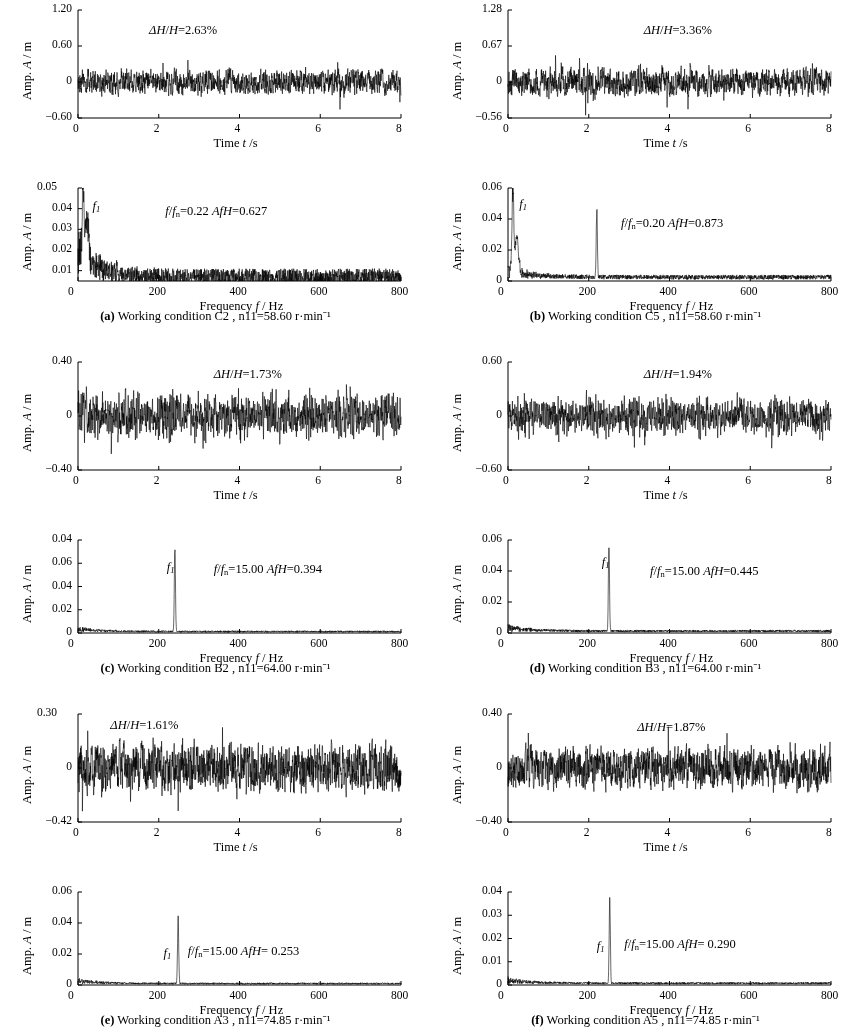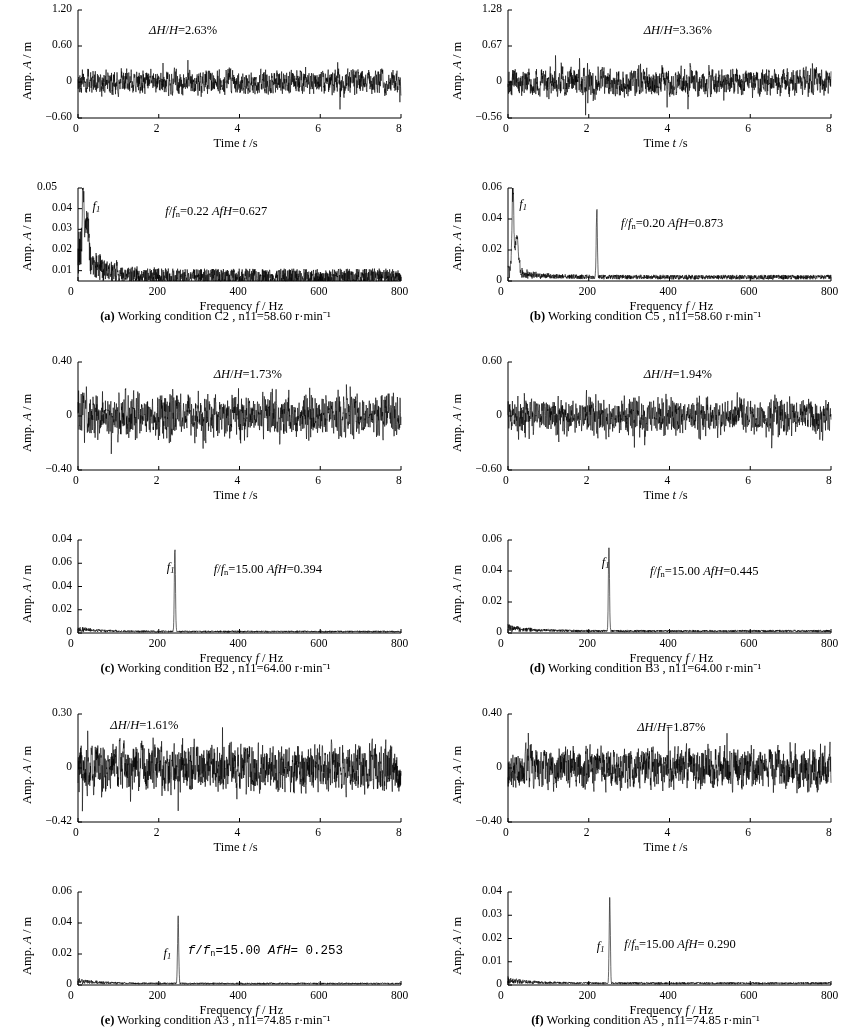--- a/index.html
+++ b/index.html
@@ -270,21 +270,21 @@
           <line x1="60" y1="64" x2="64" y2="64" stroke="#000" stroke-width="1"></line>
           <line x1="60" y1="118" x2="64" y2="118" stroke="#000" stroke-width="1"></line>
           <line x1="60" y1="118" x2="60" y2="114" stroke="#000" stroke-width="1"></line>
           <line x1="140.75" y1="118" x2="140.75" y2="114" stroke="#000" stroke-width="1"></line>
           <line x1="221.5" y1="118" x2="221.5" y2="114" stroke="#000" stroke-width="1"></line>
           <line x1="302.25" y1="118" x2="302.25" y2="114" stroke="#000" stroke-width="1"></line>
           <line x1="383" y1="118" x2="383" y2="114" stroke="#000" stroke-width="1"></line>
           <polyline points="60.0,79.0 60.2,57.2 60.4,53.3 60.6,65.5 60.8,57.0 61.0,76.4 61.1,88.1 61.3,57.0 61.5,51.5 61.7,70.8 61.9,48.7 62.1,59.5 62.3,58.0 62.5,43.9 62.7,69.8 62.9,48.2 63.0,54.4 63.2,41.7 63.4,57.0 63.6,74.2 63.8,51.3 64.0,55.5 64.2,56.4 64.4,107.2 64.6,92.4 64.8,78.0 64.9,70.0 65.1,76.5 65.3,56.4 65.5,66.3 65.7,57.4 65.9,61.7 66.1,74.3 66.3,68.7 66.5,70.1 66.7,78.6 66.8,53.1 67.0,67.1 67.2,78.2 67.4,65.1 67.6,75.9 67.8,68.7 68.0,81.9 68.2,63.2 68.4,46.0 68.6,69.9 68.7,80.1 68.9,84.1 69.1,87.6 69.3,92.1 69.5,78.9 69.7,26.8 69.9,43.8 70.1,57.4 70.3,53.5 70.5,74.8 70.6,80.5 70.8,78.2 71.0,73.5 71.2,71.3 71.4,78.2 71.6,68.5 71.8,81.9 72.0,58.7 72.2,66.5 72.4,68.6 72.5,62.1 72.7,76.4 72.9,57.7 73.1,43.8 73.3,44.6 73.5,48.1 73.7,50.2 73.9,50.8 74.1,41.8 74.3,51.0 74.4,74.4 74.6,71.8 74.8,76.5 75.0,70.3 75.2,70.3 75.4,83.9 75.6,91.1 75.8,90.0 76.0,77.4 76.2,56.4 76.3,64.4 76.5,82.5 76.7,62.4 76.9,67.4 77.1,43.0 77.3,42.9 77.5,44.5 77.7,73.2 77.9,54.3 78.1,46.1 78.3,49.9 78.4,47.8 78.6,56.1 78.8,43.7 79.0,68.6 79.2,62.8 79.4,44.7 79.6,54.4 79.8,41.5 80.0,56.9 80.2,59.4 80.3,75.0 80.5,69.0 80.7,51.3 80.9,61.0 81.1,61.7 81.3,49.5 81.5,55.1 81.7,76.0 81.9,70.0 82.1,68.9 82.2,75.1 82.4,70.1 82.6,59.4 82.8,43.9 83.0,53.6 83.2,51.3 83.4,62.9 83.6,93.3 83.8,89.3 84.0,77.1 84.1,61.2 84.3,79.9 84.5,87.6 84.7,61.6 84.9,54.8 85.1,43.6 85.3,71.5 85.5,81.8 85.7,84.4 85.9,65.0 86.0,51.9 86.2,45.5 86.4,46.9 86.6,70.2 86.8,73.3 87.0,70.2 87.2,54.7 87.4,74.3 87.6,87.4 87.8,71.6 87.9,85.1 88.1,58.8 88.3,56.5 88.5,64.8 88.7,63.6 88.9,70.2 89.1,68.5 89.3,72.5 89.5,82.0 89.7,57.3 89.8,55.3 90.0,51.3 90.2,57.4 90.4,55.6 90.6,59.1 90.8,76.1 91.0,75.8 91.2,76.2 91.4,63.4 91.6,65.3 91.7,55.0 91.9,68.8 92.1,79.7 92.3,82.7 92.5,84.5 92.7,62.0 92.9,66.1 93.1,52.8 93.3,71.7 93.5,51.9 93.6,49.0 93.8,70.3 94.0,57.3 94.2,62.9 94.4,52.4 94.6,66.3 94.8,46.5 95.0,39.9 95.2,69.7 95.4,55.1 95.6,60.8 95.7,59.4 95.9,45.7 96.1,61.7 96.3,50.0 96.5,63.1 96.7,72.4 96.9,60.3 97.1,51.9 97.3,45.0 97.5,52.8 97.6,51.5 97.8,59.4 98.0,56.7 98.2,42.4 98.4,49.5 98.6,62.2 98.8,69.9 99.0,68.1 99.2,62.1 99.4,62.8 99.5,81.9 99.7,63.3 99.9,80.9 100.1,73.0 100.3,82.9 100.5,74.4 100.7,75.2 100.9,57.6 101.1,49.9 101.3,40.9 101.4,35.9 101.6,37.1 101.8,36.6 102.0,34.2 102.2,65.4 102.4,65.4 102.6,72.7 102.8,80.7 103.0,53.2 103.2,67.7 103.3,49.0 103.5,60.5 103.7,65.6 103.9,67.2 104.1,64.8 104.3,68.6 104.5,84.5 104.7,60.7 104.9,47.6 105.1,53.3 105.2,45.0 105.4,44.0 105.6,39.4 105.8,44.3 106.0,36.4 106.2,43.0 106.4,49.4 106.6,70.6 106.8,67.7 107.0,72.4 107.1,59.1 107.3,67.5 107.5,58.8 107.7,50.5 107.9,58.7 108.1,73.3 108.3,55.1 108.5,71.5 108.7,67.5 108.9,81.3 109.0,83.6 109.2,79.7 109.4,59.7 109.6,74.0 109.8,50.7 110.0,61.2 110.2,51.1 110.4,72.3 110.6,79.9 110.8,83.0 110.9,68.3 111.1,60.4 111.3,53.8 111.5,71.5 111.7,82.4 111.9,79.3 112.1,59.3 112.3,80.5 112.5,97.6 112.7,88.5 112.9,67.3 113.0,54.3 113.2,54.7 113.4,56.7 113.6,71.7 113.8,59.7 114.0,63.2 114.2,79.1 114.4,85.5 114.6,76.6 114.8,56.5 114.9,67.4 115.1,47.2 115.3,44.8 115.5,63.1 115.7,45.3 115.9,45.4 116.1,69.7 116.3,78.5 116.5,57.0 116.7,53.8 116.8,62.8 117.0,53.5 117.2,65.3 117.4,52.5 117.6,72.6 117.8,50.6 118.0,43.2 118.2,64.5 118.4,48.1 118.6,65.9 118.7,63.3 118.9,44.9 119.1,46.5 119.3,58.2 119.5,57.7 119.7,68.5 119.9,72.2 120.1,65.1 120.3,48.7 120.5,73.9 120.6,87.0 120.8,75.2 121.0,67.6 121.2,70.1 121.4,83.0 121.6,78.7 121.8,73.7 122.0,69.1 122.2,54.3 122.4,64.3 122.5,63.6 122.7,56.4 122.9,46.4 123.1,39.1 123.3,43.7 123.5,38.4 123.7,36.9 123.9,36.8 124.1,46.1 124.3,41.4 124.4,65.1 124.6,49.4 124.8,49.5 125.0,41.1 125.2,59.2 125.4,62.7 125.6,74.8 125.8,66.5 126.0,51.9 126.2,44.4 126.3,72.0 126.5,71.2 126.7,59.2 126.9,66.3 127.1,78.1 127.3,62.1 127.5,80.1 127.7,68.2 127.9,74.4 128.1,85.6 128.3,75.8 128.4,82.0 128.6,65.1 128.8,55.8 129.0,55.0 129.2,75.8 129.4,67.2 129.6,68.6 129.8,84.4 130.0,67.6 130.2,56.8 130.3,76.0 130.5,61.1 130.7,44.8 130.9,54.4 131.1,62.4 131.3,72.0 131.5,48.9 131.7,70.6 131.9,55.6 132.1,50.8 132.2,62.6 132.4,74.9 132.6,67.1 132.8,66.5 133.0,57.3 133.2,75.5 133.4,68.1 133.6,52.7 133.8,48.7 134.0,59.1 134.1,46.5 134.3,56.6 134.5,58.3 134.7,78.8 134.9,76.4 135.1,33.7 135.3,45.4 135.5,68.2 135.7,67.9 135.9,75.6 136.0,84.8 136.2,67.8 136.4,62.2 136.6,46.1 136.8,40.5 137.0,52.9 137.2,43.3 137.4,66.0 137.6,66.7 137.8,60.1 137.9,71.7 138.1,83.1 138.3,78.6 138.5,53.8 138.7,71.5 138.9,58.4 139.1,69.2 139.3,73.7 139.5,50.4 139.7,43.6 139.8,59.3 140.0,56.5 140.2,55.1 140.4,50.9 140.6,44.4 140.8,61.6 141.0,68.5 141.2,59.7 141.4,67.0 141.6,55.1 141.7,45.8 141.9,66.9 142.1,57.0 142.3,58.1 142.5,56.5 142.7,72.3 142.9,52.0 143.1,42.6 143.3,48.1 143.5,40.0 143.6,37.2 143.8,48.8 144.0,91.9 144.2,65.1 144.4,81.8 144.6,79.9 144.8,78.2 145.0,61.4 145.2,62.0 145.4,76.1 145.6,57.8 145.7,55.7 145.9,52.4 146.1,75.2 146.3,84.6 146.5,73.8 146.7,78.6 146.9,86.9 147.1,58.3 147.3,59.0 147.5,56.3 147.6,73.6 147.8,79.6 148.0,68.1 148.2,58.1 148.4,57.4 148.6,59.6 148.8,57.6 149.0,46.7 149.2,57.6 149.4,56.0 149.5,54.8 149.7,75.7 149.9,83.6 150.1,87.2 150.3,81.6 150.5,62.0 150.7,79.5 150.9,58.0 151.1,75.8 151.3,55.3 151.4,73.3 151.6,78.7 151.8,71.3 152.0,50.9 152.2,59.0 152.4,67.3 152.6,75.4 152.8,86.9 153.0,91.1 153.2,82.5 153.3,75.6 153.5,73.2 153.7,55.9 153.9,56.8 154.1,56.7 154.3,47.9 154.5,62.4 154.7,47.9 154.9,59.9 155.1,61.2 155.2,71.6 155.4,76.2 155.6,59.0 155.8,55.9 156.0,45.6 156.2,39.3 156.4,71.3 156.6,85.3 156.8,63.9 157.0,77.0 157.1,64.8 157.3,74.9 157.5,59.4 157.7,50.5 157.9,70.4 158.1,61.5 158.3,75.3 158.5,69.7 158.7,61.5 158.9,62.9 159.0,53.4 159.2,52.6 159.4,50.5 159.6,61.9 159.8,77.3 160.0,72.2 160.2,106.9 160.4,74.1 160.6,64.4 160.8,48.3 160.9,50.6 161.1,64.5 161.3,77.4 161.5,74.7 161.7,60.4 161.9,55.1 162.1,77.2 162.3,88.4 162.5,66.5 162.7,50.9 162.9,49.1 163.0,66.9 163.2,64.3 163.4,53.1 163.6,65.8 163.8,48.8 164.0,40.7 164.2,51.2 164.4,61.0 164.6,34.2 164.8,65.7 164.9,56.1 165.1,73.2 165.3,54.3 165.5,65.6 165.7,78.1 165.9,79.0 166.1,64.1 166.3,46.8 166.5,46.8 166.7,61.6 166.8,59.8 167.0,76.0 167.2,69.7 167.4,73.4 167.6,50.6 167.8,47.8 168.0,72.1 168.2,54.5 168.4,57.7 168.6,76.1 168.7,66.8 168.9,81.7 169.1,59.7 169.3,72.2 169.5,77.2 169.7,72.8 169.9,65.4 170.1,47.6 170.3,44.3 170.5,51.2 170.6,73.4 170.8,58.8 171.0,47.6 171.2,56.7 171.4,56.1 171.6,78.2 171.8,84.9 172.0,81.7 172.2,85.5 172.4,57.6 172.5,51.3 172.7,57.8 172.9,43.0 173.1,72.5 173.3,85.6 173.5,56.9 173.7,69.1 173.9,75.1 174.1,61.1 174.3,79.5 174.4,84.9 174.6,65.6 174.8,74.8 175.0,70.6 175.2,43.0 175.4,70.1 175.6,63.9 175.8,50.7 176.0,39.7 176.2,34.8 176.3,37.9 176.5,46.9 176.7,73.4 176.9,75.8 177.1,61.2 177.3,69.0 177.5,70.9 177.7,75.5 177.9,70.0 178.1,70.2 178.2,54.1 178.4,43.6 178.6,52.0 178.8,42.9 179.0,42.6 179.2,65.9 179.4,67.6 179.6,54.2 179.8,42.9 180.0,50.5 180.2,67.3 180.3,78.9 180.5,60.9 180.7,72.8 180.9,65.5 181.1,75.0 181.3,77.6 181.5,75.9 181.7,51.8 181.9,70.8 182.1,52.0 182.2,51.9 182.4,67.6 182.6,68.4 182.8,81.0 183.0,72.9 183.2,78.0 183.4,71.5 183.6,49.8 183.8,55.0 184.0,64.9 184.1,69.5 184.3,53.8 184.5,65.2 184.7,79.1 184.9,69.1 185.1,50.8 185.3,59.8 185.5,73.2 185.7,51.4 185.9,46.4 186.0,53.3 186.2,67.5 186.4,54.2 186.6,75.4 186.8,78.0 187.0,67.4 187.2,82.7 187.4,81.3 187.6,59.8 187.8,67.2 187.9,69.2 188.1,74.6 188.3,75.5 188.5,60.2 188.7,55.8 188.9,45.9 189.1,61.3 189.3,57.5 189.5,60.1 189.7,77.1 189.8,67.6 190.0,49.6 190.2,67.1 190.4,47.1 190.6,50.2 190.8,71.7 191.0,58.7 191.2,46.3 191.4,54.4 191.6,49.5 191.7,67.2 191.9,61.9 192.1,76.7 192.3,81.4 192.5,57.3 192.7,45.3 192.9,43.8 193.1,59.5 193.3,57.4 193.5,60.4 193.6,53.6 193.8,40.9 194.0,42.7 194.2,45.1 194.4,73.7 194.6,62.8 194.8,55.1 195.0,71.7 195.2,78.9 195.4,54.7 195.5,55.9 195.7,70.1 195.9,61.0 196.1,44.8 196.3,70.4 196.5,60.8 196.7,48.8 196.9,61.2 197.1,74.9 197.3,76.4 197.5,69.0 197.6,72.1 197.8,80.1 198.0,82.8 198.2,57.0 198.4,73.2 198.6,57.3 198.8,56.8 199.0,57.2 199.2,57.3 199.4,43.3 199.5,69.2 199.7,64.6 199.9,77.2 200.1,87.7 200.3,57.4 200.5,62.4 200.7,60.8 200.9,78.9 201.1,71.8 201.3,77.0 201.4,63.1 201.6,48.9 201.8,62.0 202.0,76.1 202.2,81.2 202.4,71.4 202.6,55.8 202.8,70.8 203.0,80.1 203.2,53.8 203.3,75.2 203.5,62.9 203.7,50.8 203.9,61.3 204.1,79.2 204.3,63.7 204.5,23.4 204.7,56.5 204.9,72.3 205.1,81.7 205.2,85.3 205.4,75.5 205.6,80.5 205.8,57.5 206.0,42.9 206.2,73.3 206.4,56.8 206.6,74.9 206.8,56.3 207.0,56.7 207.1,65.1 207.3,64.5 207.5,74.3 207.7,74.8 207.9,84.3 208.1,84.7 208.3,73.1 208.5,52.9 208.7,54.1 208.9,54.9 209.0,71.6 209.2,55.6 209.4,64.7 209.6,60.2 209.8,80.1 210.0,61.5 210.2,59.5 210.4,70.3 210.6,72.1 210.8,60.9 210.9,50.4 211.1,41.1 211.3,61.3 211.5,44.6 211.7,41.8 211.9,38.8 212.1,59.6 212.3,62.8 212.5,65.7 212.7,67.1 212.8,50.9 213.0,47.1 213.2,37.8 213.4,68.2 213.6,73.5 213.8,77.8 214.0,66.6 214.2,48.6 214.4,50.1 214.6,74.2 214.8,54.3 214.9,53.7 215.1,72.7 215.3,49.2 215.5,62.6 215.7,69.9 215.9,63.0 216.1,74.6 216.3,58.3 216.5,51.0 216.7,57.1 216.8,55.1 217.0,46.4 217.2,63.5 217.4,52.1 217.6,73.9 217.8,78.7 218.0,67.1 218.2,83.5 218.4,83.9 218.6,80.8 218.7,79.3 218.9,95.2 219.1,65.4 219.3,67.5 219.5,57.6 219.7,47.2 219.9,43.4 220.1,62.3 220.3,53.1 220.5,50.8 220.6,64.2 220.8,71.9 221.0,71.1 221.2,72.6 221.4,69.6 221.6,83.6 221.8,68.6 222.0,84.9 222.2,79.4 222.4,68.6 222.5,56.1 222.7,43.6 222.9,39.8 223.1,71.1 223.3,73.8 223.5,74.4 223.7,50.5 223.9,74.8 224.1,68.0 224.3,61.1 224.4,53.9 224.6,64.0 224.8,64.2 225.0,61.3 225.2,67.1 225.4,55.6 225.6,74.0 225.8,56.8 226.0,43.6 226.2,71.1 226.3,68.6 226.5,59.0 226.7,47.6 226.9,58.9 227.1,43.5 227.3,47.2 227.5,45.1 227.7,61.4 227.9,62.8 228.1,81.0 228.2,90.4 228.4,85.2 228.6,84.7 228.8,58.4 229.0,44.4 229.2,58.5 229.4,43.9 229.6,48.1 229.8,47.6 230.0,54.8 230.2,50.2 230.3,76.1 230.5,83.0 230.7,59.7 230.9,50.8 231.1,50.6 231.3,42.2 231.5,52.9 231.7,43.1 231.9,67.6 232.1,73.1 232.2,69.7 232.4,59.5 232.6,74.7 232.8,80.3 233.0,86.9 233.2,67.7 233.4,80.1 233.6,67.0 233.8,46.7 234.0,43.3 234.1,73.3 234.3,77.8 234.5,76.0 234.7,80.7 234.9,61.6 235.1,47.2 235.3,70.5 235.5,81.0 235.7,77.4 235.9,87.2 236.0,55.2 236.2,64.1 236.4,55.2 236.6,69.1 236.8,81.9 237.0,68.7 237.2,81.9 237.4,55.3 237.6,55.7 237.8,61.0 237.9,75.3 238.1,73.5 238.3,59.4 238.5,77.4 238.7,57.0 238.9,56.0 239.1,79.2 239.3,81.3 239.5,75.8 239.7,65.8 239.8,62.6 240.0,53.9 240.2,40.8 240.4,38.6 240.6,69.3 240.8,74.5 241.0,68.3 241.2,69.0 241.4,83.6 241.6,89.6 241.7,88.2 241.9,71.5 242.1,77.9 242.3,84.3 242.5,85.6 242.7,63.9 242.9,70.0 243.1,50.4 243.3,60.0 243.5,53.5 243.6,59.3 243.8,78.0 244.0,75.4 244.2,61.2 244.4,47.8 244.6,41.1 244.8,54.9 245.0,78.7 245.2,59.8 245.4,64.7 245.5,61.4 245.7,53.2 245.9,71.7 246.1,77.7 246.3,69.1 246.5,52.9 246.7,49.7 246.9,80.6 247.1,79.6 247.3,81.2 247.5,66.3 247.6,74.1 247.8,66.8 248.0,69.8 248.2,52.2 248.4,66.6 248.6,49.1 248.8,71.4 249.0,61.3 249.2,50.2 249.4,58.2 249.5,65.9 249.7,66.6 249.9,78.1 250.1,58.0 250.3,66.3 250.5,70.9 250.7,60.6 250.9,69.3 251.1,70.5 251.3,67.3 251.4,54.0 251.6,64.7 251.8,57.8 252.0,51.4 252.2,43.9 252.4,66.3 252.6,81.6 252.8,59.7 253.0,66.3 253.2,75.7 253.3,68.9 253.5,58.1 253.7,67.4 253.9,57.6 254.1,48.6 254.3,52.8 254.5,72.4 254.7,71.6 254.9,50.6 255.1,42.4 255.2,66.9 255.4,73.5 255.6,78.3 255.8,74.4 256.0,60.8 256.2,71.9 256.4,76.2 256.6,73.4 256.8,74.4 257.0,51.2 257.1,64.5 257.3,51.1 257.5,52.4 257.7,76.4 257.9,69.0 258.1,84.9 258.3,85.3 258.5,82.2 258.7,55.8 258.9,79.1 259.0,81.5 259.2,83.7 259.4,79.0 259.6,76.4 259.8,77.2 260.0,87.9 260.2,74.6 260.4,56.4 260.6,46.3 260.8,72.7 260.9,86.2 261.1,80.4 261.3,68.6 261.5,69.1 261.7,49.9 261.9,48.2 262.1,52.8 262.3,53.5 262.5,77.8 262.7,83.6 262.8,74.6 263.0,54.6 263.2,71.0 263.4,49.8 263.6,42.5 263.8,56.0 264.0,52.4 264.2,54.4 264.4,77.7 264.6,85.0 264.8,68.1 264.9,57.7 265.1,68.9 265.3,54.7 265.5,56.0 265.7,72.0 265.9,49.8 266.1,56.6 266.3,69.6 266.5,65.0 266.7,77.5 266.8,79.7 267.0,88.1 267.2,63.2 267.4,64.0 267.6,56.0 267.8,45.1 268.0,61.5 268.2,73.8 268.4,64.0 268.6,62.6 268.7,57.5 268.9,46.3 269.1,45.6 269.3,70.1 269.5,65.1 269.7,67.7 269.9,59.1 270.1,57.7 270.3,72.8 270.5,57.5 270.6,62.0 270.8,61.7 271.0,46.7 271.2,43.7 271.4,66.6 271.6,67.1 271.8,62.0 272.0,65.5 272.2,76.5 272.4,78.0 272.5,88.2 272.7,82.5 272.9,71.9 273.1,62.0 273.3,63.0 273.5,78.5 273.7,62.1 273.9,64.5 274.1,73.4 274.3,60.6 274.4,56.0 274.6,58.1 274.8,51.5 275.0,57.9 275.2,66.0 275.4,77.1 275.6,88.0 275.8,67.8 276.0,82.8 276.2,89.2 276.3,59.2 276.5,69.1 276.7,47.7 276.9,72.5 277.1,56.4 277.3,51.0 277.5,51.9 277.7,61.0 277.9,51.9 278.1,77.3 278.2,51.4 278.4,60.5 278.6,57.3 278.8,75.8 279.0,61.2 279.2,74.2 279.4,66.9 279.6,56.5 279.8,42.1 280.0,57.8 280.1,42.4 280.3,53.9 280.5,63.3 280.7,57.9 280.9,59.7 281.1,50.8 281.3,59.1 281.5,70.4 281.7,67.4 281.9,73.4 282.1,80.3 282.2,61.6 282.4,57.8 282.6,73.4 282.8,78.0 283.0,75.0 283.2,86.1 283.4,89.4 283.6,76.3 283.8,51.4 284.0,64.6 284.1,47.4 284.3,71.7 284.5,72.4 284.7,81.9 284.9,54.7 285.1,76.7 285.3,73.7 285.5,80.4 285.7,53.8 285.9,72.2 286.0,83.0 286.2,64.7 286.4,57.8 286.6,75.1 286.8,78.5 287.0,78.2 287.2,53.7 287.4,68.9 287.6,81.6 287.8,86.7 287.9,89.5 288.1,80.3 288.3,80.3 288.5,69.6 288.7,54.7 288.9,72.1 289.1,71.9 289.3,58.0 289.5,65.4 289.7,58.0 289.8,52.3 290.0,66.7 290.2,59.5 290.4,45.4 290.6,70.5 290.8,61.3 291.0,72.7 291.2,72.3 291.4,53.6 291.6,73.0 291.7,53.8 291.9,64.2 292.1,78.0 292.3,68.6 292.5,47.7 292.7,44.5 292.9,47.8 293.1,56.9 293.3,57.7 293.5,70.7 293.6,51.3 293.8,75.3 294.0,81.5 294.2,76.6 294.4,52.3 294.6,60.3 294.8,65.7 295.0,78.4 295.2,67.8 295.4,83.6 295.5,55.5 295.7,73.4 295.9,59.4 296.1,55.3 296.3,54.2 296.5,53.0 296.7,40.9 296.9,40.3 297.1,63.1 297.3,57.3 297.4,76.2 297.6,61.5 297.8,64.2 298.0,52.4 298.2,51.1 298.4,59.7 298.6,58.5 298.8,66.9 299.0,74.3 299.2,59.1 299.4,44.5 299.5,63.6 299.7,73.8 299.9,79.4 300.1,88.2 300.3,76.5 300.5,60.5 300.7,66.2 300.9,48.6 301.1,48.9 301.3,55.6 301.4,42.6 301.6,40.5 301.8,66.9 302.0,68.1 302.2,77.4 302.4,52.2 302.6,60.5 302.8,64.9 303.0,79.9 303.2,65.9 303.3,61.4 303.5,65.2 303.7,67.6 303.9,56.1 304.1,45.2 304.3,41.5 304.5,42.4 304.7,48.5 304.9,73.2 305.1,80.2 305.2,69.2 305.4,77.4 305.6,60.6 305.8,68.0 306.0,60.6 306.2,64.4 306.4,73.8 306.6,57.3 306.8,61.7 307.0,48.9 307.1,51.1 307.3,49.1 307.5,66.9 307.7,80.2 307.9,67.1 308.1,61.1 308.3,61.9 308.5,68.2 308.7,72.1 308.9,85.4 309.0,76.9 309.2,68.4 309.4,53.3 309.6,50.3 309.8,76.4 310.0,63.7 310.2,76.4 310.4,87.4 310.6,85.3 310.8,57.7 310.9,73.8 311.1,64.4 311.3,58.7 311.5,47.8 311.7,49.1 311.9,69.3 312.1,64.9 312.3,76.0 312.5,81.1 312.7,62.1 312.8,56.6 313.0,53.2 313.2,40.4 313.4,35.6 313.6,38.2 313.8,40.2 314.0,62.0 314.2,79.2 314.4,74.0 314.6,50.4 314.7,59.7 314.9,48.2 315.1,61.0 315.3,56.3 315.5,55.5 315.7,47.2 315.9,58.4 316.1,56.0 316.3,75.0 316.5,67.7 316.7,78.1 316.8,57.3 317.0,44.3 317.2,63.5 317.4,49.4 317.6,73.0 317.8,83.7 318.0,73.3 318.2,49.4 318.4,63.7 318.6,77.4 318.7,68.3 318.9,73.9 319.1,50.3 319.3,53.6 319.5,71.0 319.7,58.0 319.9,70.4 320.1,55.6 320.3,49.9 320.5,55.3 320.6,71.7 320.8,83.6 321.0,61.9 321.2,59.0 321.4,62.5 321.6,46.0 321.8,42.9 322.0,56.1 322.2,62.8 322.4,63.5 322.5,67.3 322.7,63.5 322.9,67.2 323.1,70.8 323.3,69.0 323.5,84.8 323.7,80.1 323.9,83.8 324.1,83.4 324.3,68.7 324.4,53.6 324.6,41.1 324.8,59.3 325.0,50.7 325.2,48.7 325.4,57.5 325.6,64.4 325.8,63.2 326.0,80.8 326.2,77.7 326.3,76.8 326.5,72.0 326.7,68.2 326.9,54.8 327.1,65.5 327.3,72.7 327.5,68.8 327.7,75.1 327.9,86.4 328.1,89.5 328.2,93.2 328.4,79.4 328.6,72.0 328.8,52.9 329.0,59.7 329.2,57.5 329.4,55.1 329.6,73.9 329.8,52.8 330.0,46.0 330.1,49.2 330.3,52.2 330.5,67.2 330.7,67.4 330.9,53.3 331.1,72.2 331.3,52.8 331.5,45.2 331.7,62.9 331.9,56.5 332.1,62.8 332.2,79.2 332.4,76.0 332.6,80.6 332.8,76.0 333.0,70.1 333.2,77.3 333.4,54.9 333.6,50.3 333.8,63.1 334.0,69.1 334.1,85.0 334.3,85.8 334.5,61.7 334.7,73.6 334.9,57.5 335.1,78.0 335.3,65.3 335.5,68.2 335.7,63.8 335.9,58.3 336.0,49.3 336.2,56.3 336.4,61.8 336.6,75.6 336.8,69.1 337.0,80.1 337.2,66.5 337.4,49.3 337.6,40.2 337.8,68.4 337.9,82.0 338.1,74.5 338.3,67.2 338.5,77.0 338.7,54.1 338.9,57.4 339.1,50.9 339.3,66.0 339.5,46.7 339.7,45.6 339.8,66.5 340.0,83.8 340.2,72.2 340.4,80.4 340.6,55.2 340.8,41.6 341.0,43.6 341.2,45.4 341.4,54.9 341.6,44.0 341.7,61.1 341.9,54.6 342.1,42.5 342.3,55.9 342.5,73.8 342.7,83.1 342.9,78.0 343.1,57.9 343.3,60.8 343.5,80.5 343.6,79.8 343.8,70.1 344.0,70.1 344.2,49.6 344.4,62.1 344.6,72.2 344.8,61.1 345.0,79.7 345.2,81.5 345.4,54.2 345.5,68.4 345.7,71.7 345.9,50.9 346.1,49.2 346.3,68.2 346.5,82.0 346.7,90.5 346.9,66.7 347.1,49.3 347.3,62.6 347.4,61.5 347.6,56.6 347.8,57.7 348.0,67.6 348.2,77.7 348.4,72.2 348.6,56.0 348.8,68.3 349.0,71.4 349.2,70.1 349.4,76.4 349.5,75.4 349.7,84.5 349.9,69.6 350.1,83.5 350.3,81.1 350.5,81.7 350.7,80.5 350.9,81.7 351.1,64.9 351.3,72.1 351.4,49.4 351.6,39.2 351.8,61.4 352.0,77.3 352.2,71.6 352.4,62.9 352.6,46.8 352.8,67.9 353.0,77.1 353.2,76.3 353.3,50.9 353.5,52.5 353.7,41.9 353.9,37.8 354.1,36.1 354.3,34.7 354.5,44.0 354.7,55.7 354.9,50.9 355.1,75.4 355.2,75.0 355.4,81.7 355.6,85.1 355.8,75.1 356.0,54.8 356.2,44.8 356.4,64.2 356.6,55.6 356.8,48.1 357.0,47.3 357.1,44.1 357.3,52.3 357.5,40.2 357.7,72.1 357.9,49.7 358.1,75.1 358.3,60.3 358.5,50.5 358.7,50.7 358.9,54.4 359.0,58.3 359.2,76.1 359.4,84.8 359.6,71.9 359.8,84.5 360.0,69.1 360.2,62.4 360.4,57.9 360.6,63.2 360.8,76.6 360.9,78.3 361.1,71.3 361.3,65.2 361.5,48.5 361.7,65.4 361.9,77.1 362.1,81.3 362.3,67.3 362.5,83.1 362.7,57.6 362.8,59.6 363.0,52.2 363.2,42.5 363.4,63.8 363.6,69.6 363.8,74.6 364.0,82.3 364.2,78.0 364.4,66.4 364.6,79.6 364.7,86.3 364.9,75.1 365.1,74.4 365.3,58.4 365.5,49.0 365.7,69.7 365.9,70.1 366.1,81.4 366.3,87.0 366.5,77.4 366.7,81.8 366.8,60.1 367.0,44.8 367.2,72.5 367.4,52.0 367.6,40.5 367.8,35.6 368.0,53.2 368.2,70.4 368.4,85.3 368.6,83.1 368.7,66.5 368.9,51.0 369.1,59.1 369.3,78.1 369.5,52.1 369.7,63.7 369.9,71.9 370.1,50.1 370.3,47.7 370.5,71.9 370.6,74.9 370.8,74.0 371.0,77.8 371.2,53.9 371.4,63.9 371.6,77.0 371.8,56.0 372.0,45.6 372.2,71.2 372.4,49.5 372.5,41.8 372.7,41.5 372.9,71.0 373.1,75.1 373.3,66.4 373.5,47.6 373.7,42.6 373.9,67.8 374.1,81.1 374.3,87.7 374.4,64.5 374.6,60.8 374.8,65.5 375.0,68.2 375.2,59.6 375.4,58.8 375.6,75.6 375.8,54.3 376.0,56.5 376.2,68.7 376.3,63.0 376.5,66.2 376.7,49.8 376.9,61.8 377.1,81.7 377.3,80.2 377.5,59.7 377.7,65.6 377.9,59.0 378.1,77.5 378.2,56.1 378.4,60.5 378.6,78.7 378.8,53.3 379.0,70.9 379.2,71.9 379.4,62.0 379.6,78.1 379.8,83.7 380.0,74.9 380.1,80.8 380.3,66.5 380.5,82.6 380.7,77.0 380.9,87.4 381.1,70.3 381.3,83.3 381.5,66.8 381.7,80.3 381.9,73.4 382.0,65.7 382.2,82.3 382.4,69.1 382.6,80.8 382.8,67.0 383.0,71.7" fill="none" stroke="#000" stroke-width="0.6"></polyline>
         </svg>
       </div>
-      <div class="tick" style="left: 4px; top: 2px; width: 50px; text-align: right;">0.30</div>
+      <div class="tick" style="left: 4px; top: 2px; width: 50px; text-align: center;">0.30</div>
       <div class="tick" style="left: 4px; top: 56px; width: 50px; text-align: right;">0</div>
       <div class="tick" style="left: 4px; top: 110px; width: 50px; text-align: right;">−0.42</div>
       <div class="tick" style="left: 55px; top: 122px;">0</div>
       <div class="tick" style="left: 135.75px; top: 122px;">2</div>
       <div class="tick" style="left: 216.5px; top: 122px;">4</div>
       <div class="tick" style="left: 297.25px; top: 122px;">6</div>
       <div class="tick" style="left: 378px; top: 122px;">8</div>
       <div class="axis-y-label" style="left: 2px; top: 100px;">Amp. <i class="it">A</i> / m</div>
       <div class="axis-x-label" style="left: 195.5px; top: 136px;">Time  <i class="it">t</i> /s</div>
       <div class="ann" style="left: 92.3px; top: 14.32px;"><i class="it">ΔH</i>/<i class="it">H</i>=1.61%</div>
@@ -308,21 +308,21 @@
       <div class="tick" style="left: 4px; top: 211px; width: 50px; text-align: right;">0.04</div>
       <div class="tick" style="left: 4px; top: 242px; width: 50px; text-align: right;">0.02</div>
       <div class="tick" style="left: 4px; top: 273px; width: 50px; text-align: right;">0</div>
       <div class="tick" style="left: 50px; top: 285px;">0</div>
       <div class="tick" style="left: 130.75px; top: 285px;">200</div>
       <div class="tick" style="left: 211.5px; top: 285px;">400</div>
       <div class="tick" style="left: 292.25px; top: 285px;">600</div>
       <div class="tick" style="left: 373px; top: 285px;">800</div>
       <div class="axis-y-label" style="left: 2px; top: 270.5px;">Amp. <i class="it">A</i> / m</div>
       <div class="axis-x-label" style="left: 181.5px; top: 299px;">Frequency <i class="it">f</i> / Hz</div>
-      <div class="ann" style="left: 169.82px; top: 240.08px; font-family: Liberation Mono, monospace;"><i class="it">f</i>/<i class="it">f</i><span class="sub">n</span>=15.00  <i class="it">AfH</i>= 0.253</div>
+      <div class="ann" style="left: 169.82px; top: 240.08px;"><i class="it">f</i>/<i class="it">f</i><span class="sub">n</span>=15.00  <i class="it">AfH</i>= 0.253</div>
       <div class="f1lab" style="left: 145.595px; top: 241.94px;"><i class="it">f</i><span class="sub">1</span></div>
       <div class="cap" style="left: -18px; top: 307px; width: 431px;"><b>(e)</b> Working condition A3 , n11=74.85 r·min⁻¹</div>
     </div>
     <div class="panel" style="left: 448px; top: 704px; width: 395px;">
       <div style="position: absolute; left: 0px; top: 0px;">
         <svg width="395" height="140">
           <line x1="60" y1="10" x2="60" y2="118" stroke="#000" stroke-width="1"></line>
           <line x1="60" y1="118" x2="383" y2="118" stroke="#000" stroke-width="1"></line>
           <line x1="60" y1="10" x2="64" y2="10" stroke="#000" stroke-width="1"></line>
           <line x1="60" y1="64" x2="64" y2="64" stroke="#000" stroke-width="1"></line>

